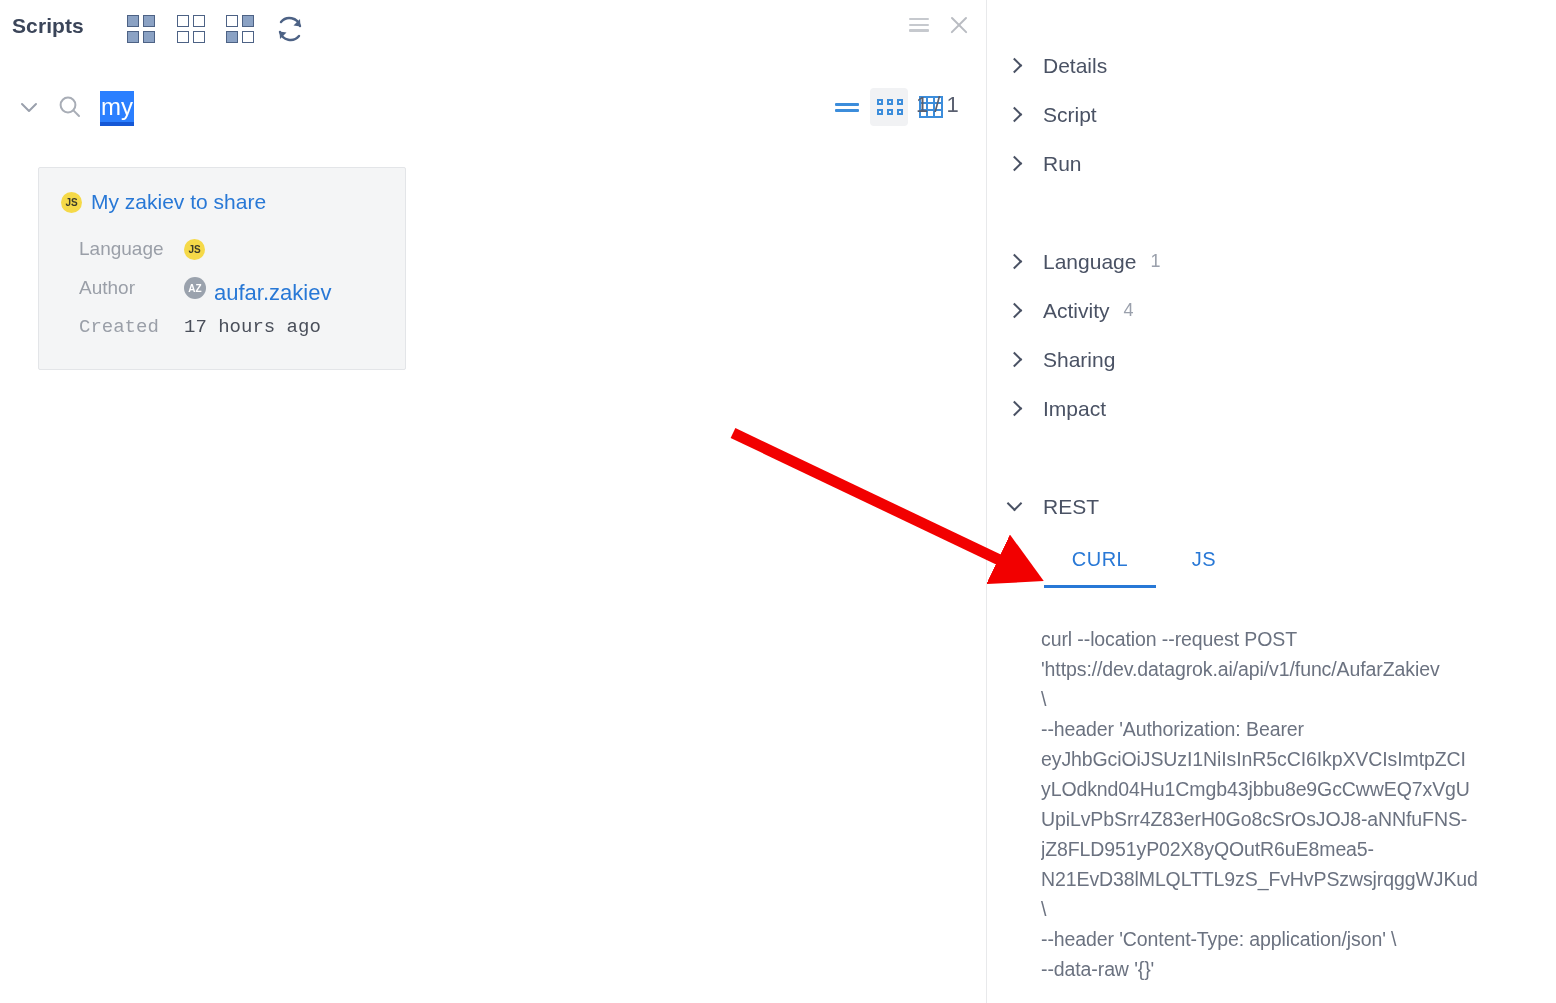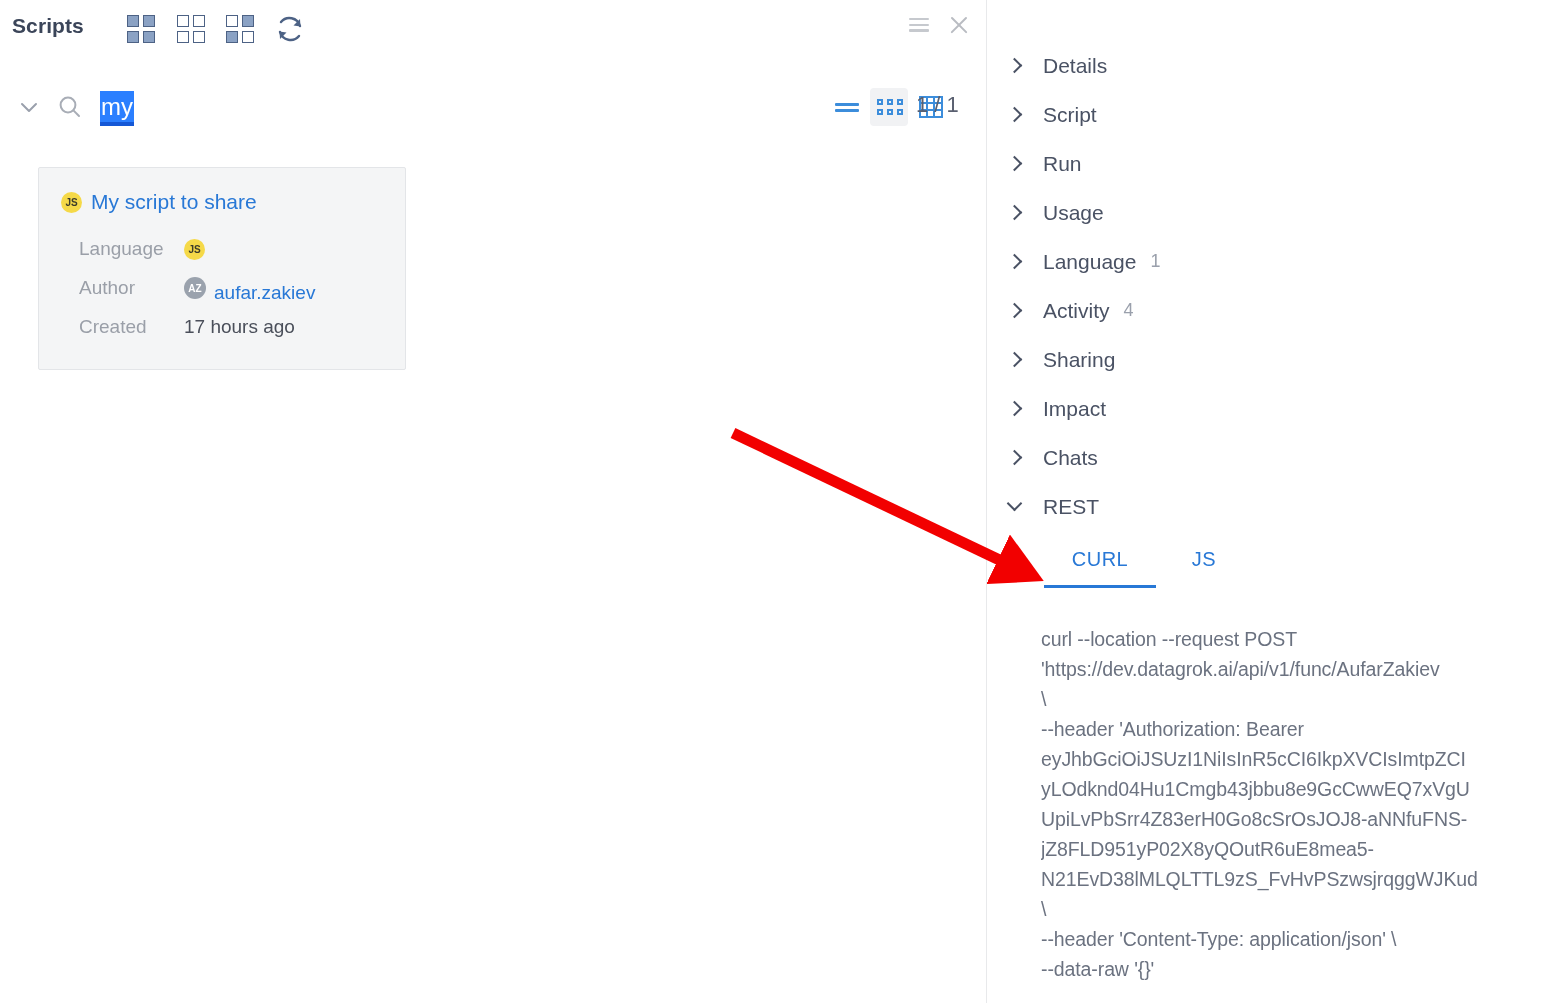--- a/index.html
+++ b/index.html
@@ -168,28 +168,28 @@
     height: 26px;
   }
   .card-row .k {
     width: 105px; font-size: 19px; color: #9a9fa8;
   }
   .card-row .v {
     font-size: 19px; color: #4a4f5a; display: flex; align-items: center; gap: 8px;
   }
   #row-language { top: 68px; }
   #row-author   { top: 107px; }
-  #row-created  { top: 146px; }
+  #row-created  { top: 146px; font-family: Liberation Mono, monospace; }
   .avatar {
     width: 22px; height: 22px; border-radius: 50%;
     background: #9aa2ad; color: #fff;
     font-size: 10px; font-weight: bold;
     display: flex; align-items: center; justify-content: center;
   }
-  .author-link { color: #2878d6; font-size: 19px; cursor: pointer; margin-top: 10px; }
+  .author-link { color: #2878d6; font-size: 22px; cursor: pointer; margin-top: 10px; }
 
   
   #right-pane {
     position: absolute; left: 987px; top: 0; width: 569px; height: 1003px;
     background: #fff; overflow: hidden;
   }
   .acc-item {
     position: absolute; left: 0; width: 569px; height: 49px;
     display: flex; align-items: center; cursor: pointer;
   }
@@ -338,21 +338,21 @@
             <i class="v v2"></i>
         </div>
       </div>
     </div>
 
     <div id="page-count">1 / 1</div>
 
     <div id="script-card">
       <div id="card-title-row">
         <div class="js-badge">JS</div>
-        <div id="card-title">My script to share</div>
+        <div id="card-title">My zakiev to share</div>
       </div>
 
       <div class="card-row" id="row-language">
         <div class="k">Language</div>
         <div class="v">
           <span class="js-badge">JS</span>
         </div>
       </div>
 
       <div class="card-row" id="row-author">
@@ -391,27 +391,20 @@
     </div>
 
     <div class="acc-item" style="top:139px">
       <div class="acc-chevron">
           <div class="chev-right"></div>
         </div>
       <div class="acc-label">Run</div>
       <div class="acc-count"></div>
     </div>
 
-    <div class="acc-item" style="top:188px">
-      <div class="acc-chevron">
-          <div class="chev-right"></div>
-        </div>
-      <div class="acc-label">Usage</div>
-      <div class="acc-count"></div>
-    </div>
 
     <div class="acc-item" style="top:237px">
       <div class="acc-chevron">
           <div class="chev-right"></div>
         </div>
       <div class="acc-label">Language</div>
       <div class="acc-count">1</div>
     </div>
 
     <div class="acc-item" style="top:286px">
@@ -431,27 +424,20 @@
     </div>
 
     <div class="acc-item" style="top:335px">
       <div class="acc-chevron">
           <div class="chev-right"></div>
         </div>
       <div class="acc-label">Sharing</div>
       <div class="acc-count"></div>
     </div>
 
-    <div class="acc-item" style="top:433px">
-      <div class="acc-chevron">
-          <div class="chev-right"></div>
-        </div>
-      <div class="acc-label">Chats</div>
-      <div class="acc-count"></div>
-    </div>
 
     <div class="acc-item" style="top:482px">
       <div class="acc-chevron">
           <div class="chev-down"></div>
         </div>
       <div class="acc-label">REST</div>
       <div class="acc-count"></div>
     </div>
   </div>
 

